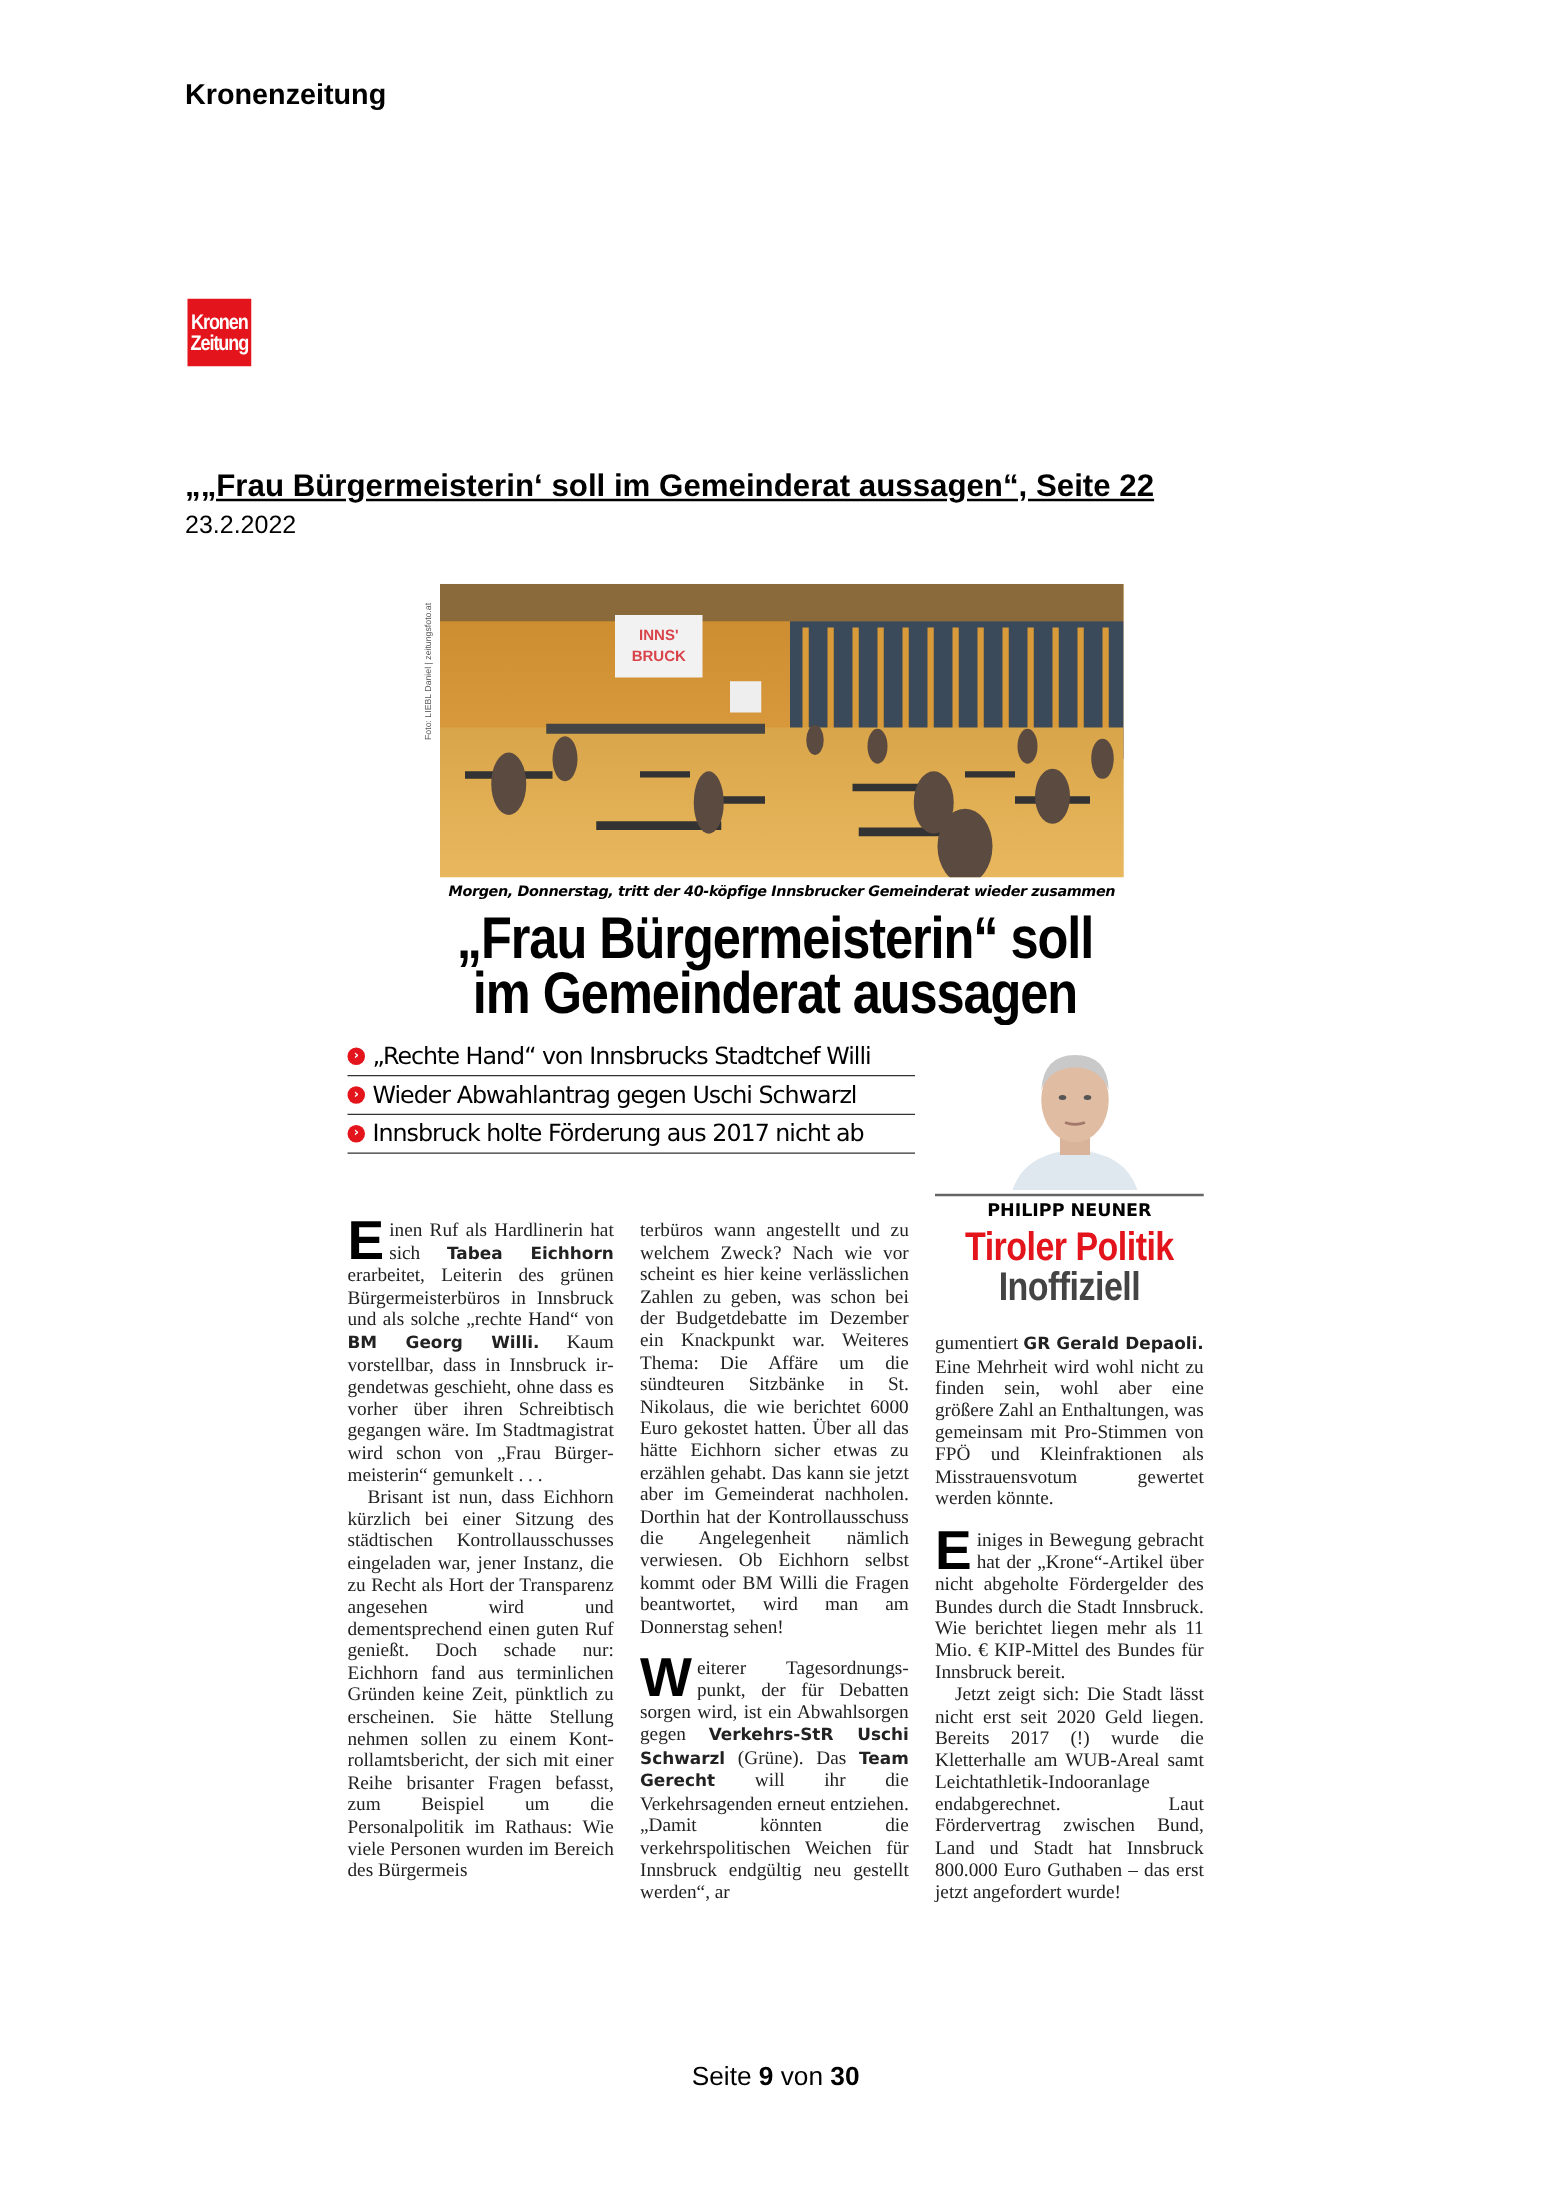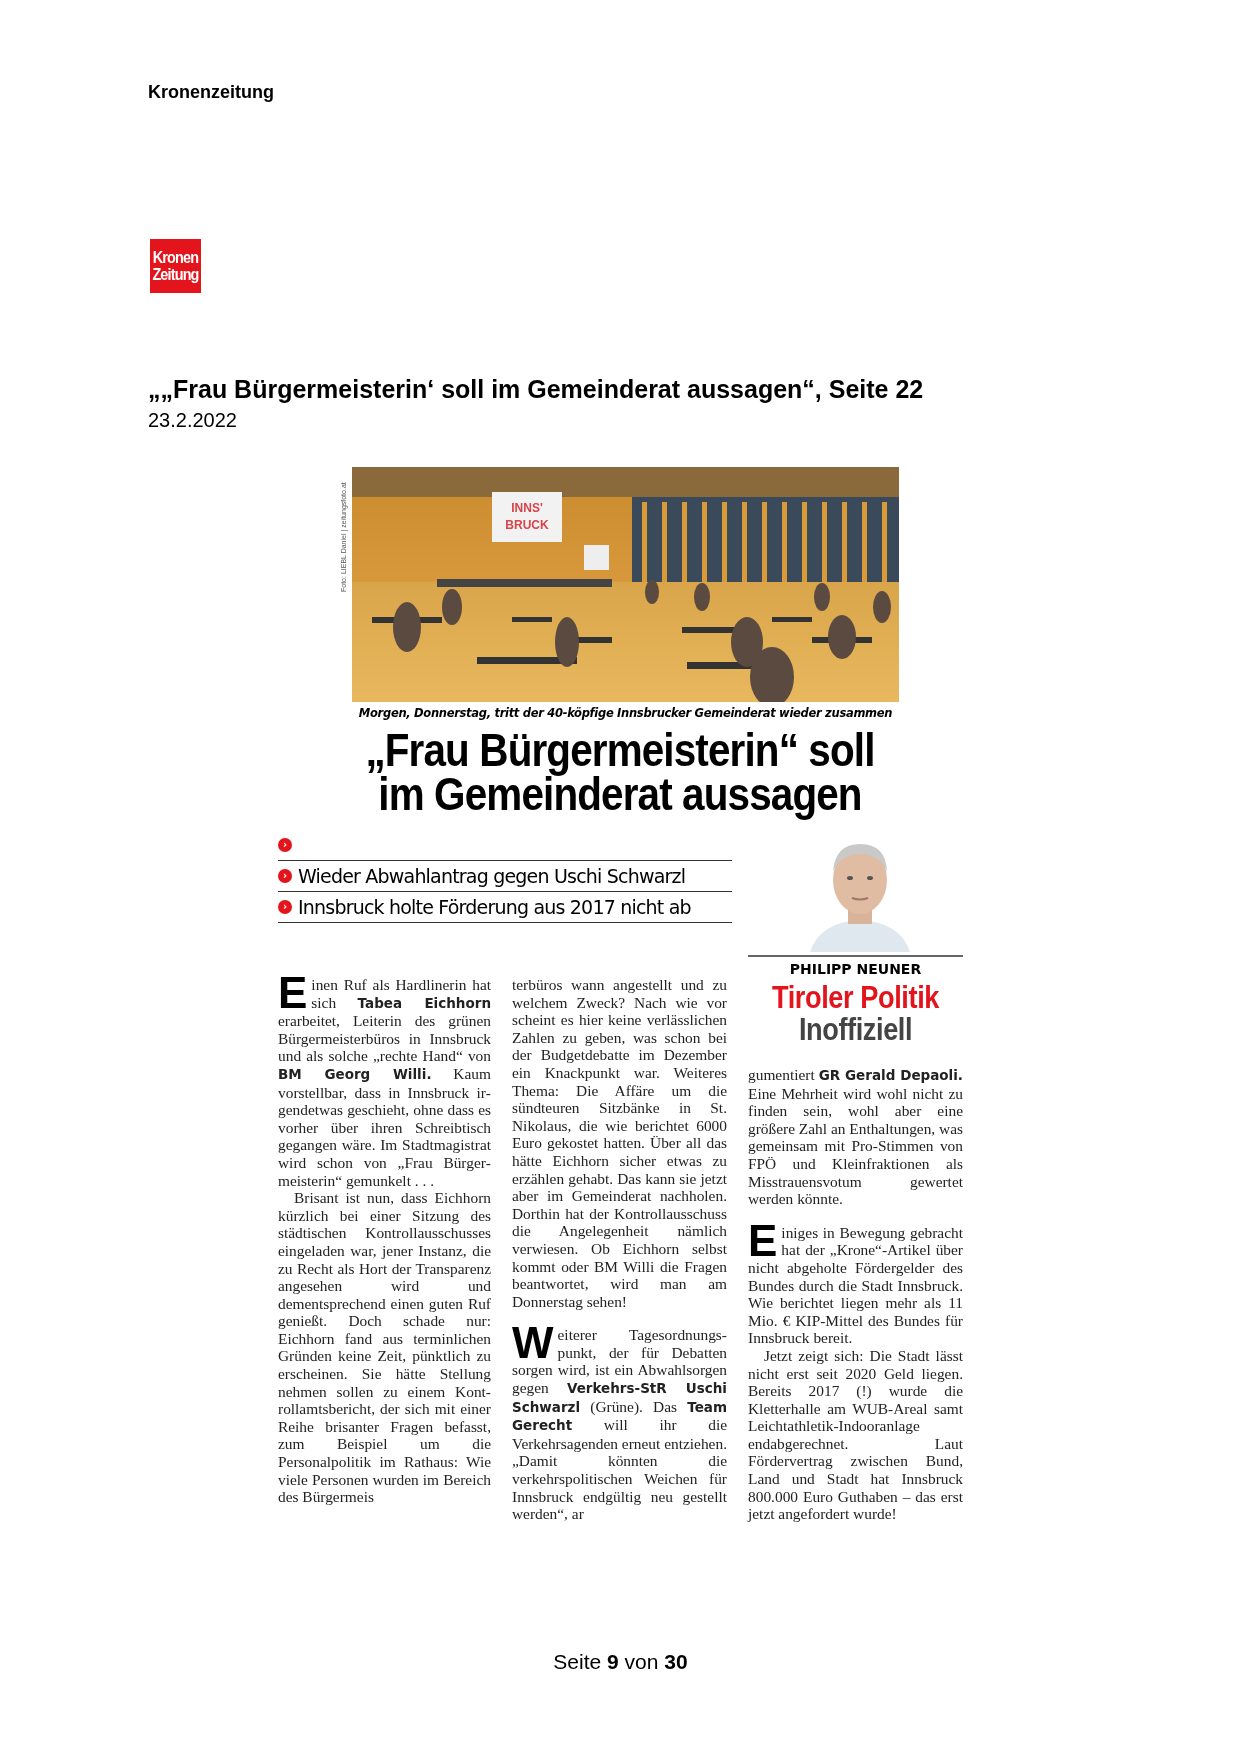--- a/index.html
+++ b/index.html
@@ -1,20 +1,20 @@
 <!DOCTYPE html>
 <html><head>
 <meta charset="utf-8">
 <style>
   html,body{margin:0;padding:0;background:#fff;}
   body{width:1241px;height:1754px;position:relative;overflow:hidden;font-family:"Liberation Sans",sans-serif;color:#000;}
   .abs{position:absolute;}
-  #source{left:148px;top:82px;font-size:18px;font-weight:bold;}
+  #source{left:148px;top:62px;font-size:23px;font-weight:bold;}
   #logo{left:150px;top:239px;width:60px;height:54px;background:#e3141b;color:#fff;font-family:"Liberation Sans",sans-serif;font-weight:bold;font-size:17px;line-height:17px;letter-spacing:-1px;display:flex;flex-direction:column;justify-content:center;align-items:center;transform:scaleX(0.85);transform-origin:left center;}
-  #doc-title{left:148px;top:375px;font-size:25px;font-weight:bold;white-space:nowrap;}
+  #doc-title{left:148px;top:375px;font-size:25px;font-weight:bold;white-space:nowrap;text-decoration:underline;}
   #doc-date{left:148px;top:409px;font-size:20px;}
   #photo{left:352px;top:467px;width:547px;height:235px;overflow:hidden;}
   #photo svg{display:block;}
   #photo-credit{left:340px;top:472px;width:12px;height:120px;font-size:7px;color:#555;writing-mode:vertical-rl;transform:rotate(180deg);white-space:nowrap;}
   #caption{left:352px;top:706px;width:547px;text-align:center;font-size:11.5px;font-weight:bold;font-family:"DejaVu Sans",sans-serif;letter-spacing:-0.3px;font-style:italic;}
   #headline{left:300px;top:728px;width:640px;text-align:center;font-family:"Liberation Sans",sans-serif;font-weight:bold;font-size:47px;line-height:44px;letter-spacing:-1px;transform:scaleX(0.86);transform-origin:center top;}
   .bullets{left:278px;top:830px;width:454px;}
   .bl{display:flex;align-items:center;font-family:"DejaVu Sans",sans-serif;font-size:19px;letter-spacing:-0.8px;height:30px;border-bottom:1.5px solid #333;white-space:nowrap;}
   .bl .dot{display:inline-block;width:14px;height:14px;border-radius:50%;background:#e3141b;color:#fff;font-size:10px;line-height:14px;text-align:center;margin-right:6px;font-weight:bold;letter-spacing:0;}
   #headshot{left:790px;top:832px;width:140px;height:120px;overflow:hidden;}
@@ -113,20 +113,21 @@
 <div class="abs" id="caption">Morgen, Donnerstag, tritt der 40-köpfige Innsbrucker Gemeinderat wieder zusammen</div>
 
 <div class="abs" id="headline">
   <div>„Frau Bürgermeisterin“ soll</div>
   <div>im Gemeinderat aussagen</div>
 </div>
 
 <div class="abs bullets">
   <div class="bl">
       <span class="dot">›</span>
+      <span>„Rechte Hand“ von Innsbrucks Stadtchef Willi</span>
     </div>
   <div class="bl">
       <span class="dot">›</span>
       <span>Wieder Abwahlantrag gegen Uschi Schwarzl</span>
     </div>
   <div class="bl">
       <span class="dot">›</span>
       <span>Innsbruck holte Förderung aus 2017 nicht ab</span>
     </div>
 </div>

